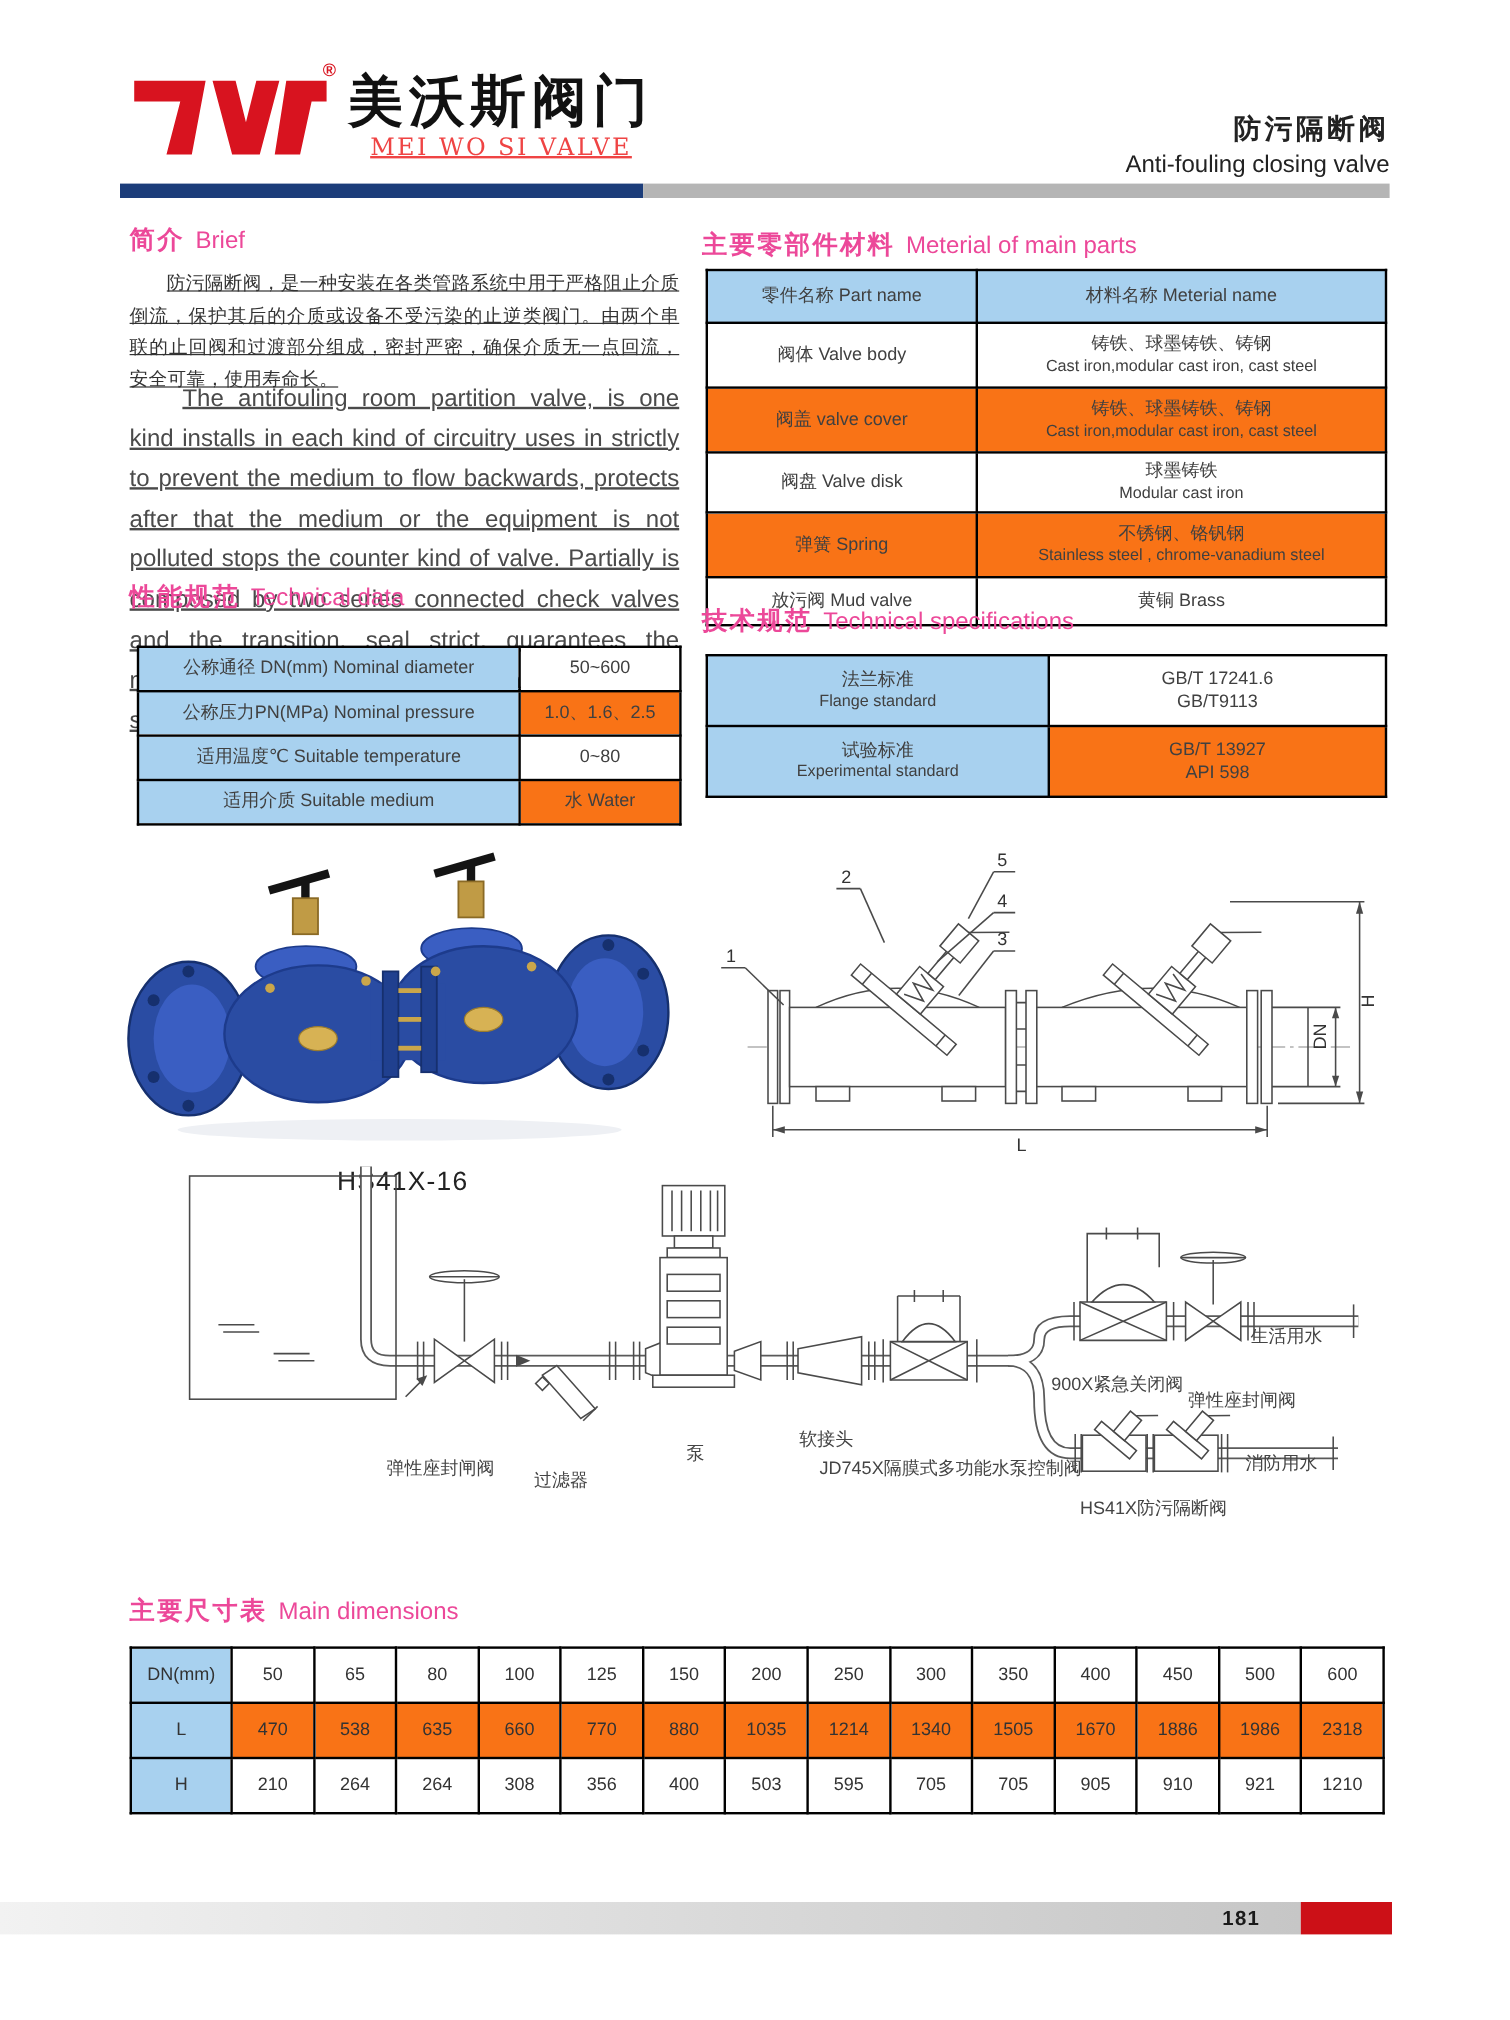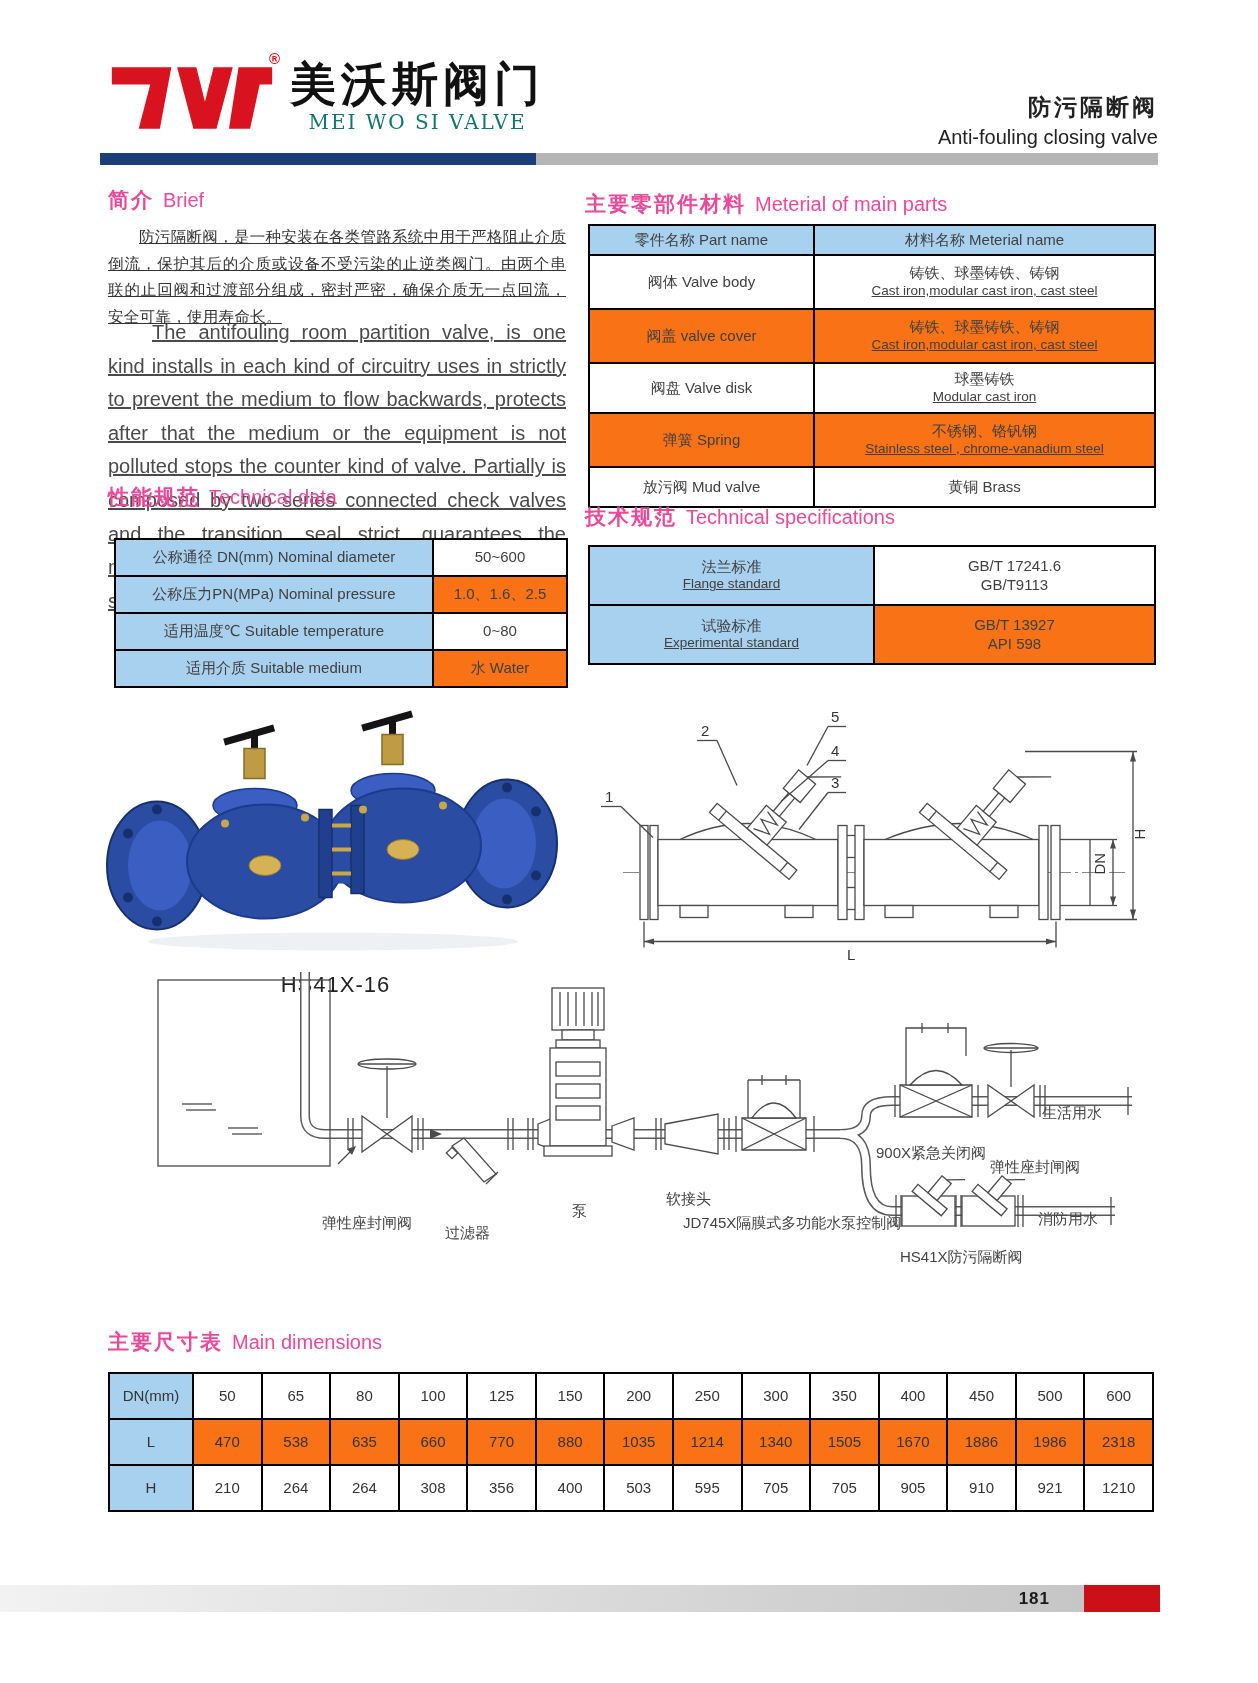--- a/index.html
+++ b/index.html
@@ -6,21 +6,21 @@
   .page{position:relative;width:1258px;height:1683px;background:#fff;overflow:hidden;
         font-family:"Liberation Sans","DejaVu Sans",sans-serif;color:#333;}
   
   .logo-row{position:absolute;left:108px;top:56px;display:flex;align-items:flex-start;gap:14px;}
   .logo-mark{position:relative;width:168px;height:84px;}
   .reg{position:absolute;right:-4px;top:-6px;font-size:15px;color:#d8131f;font-weight:bold;}
   .brand-col{display:flex;flex-direction:column;align-items:center;margin-top:4px;}
   .brand-cn{font-family:"DejaVu Serif","Liberation Serif",serif;font-weight:700;
             font-size:46px;letter-spacing:5px;color:#111;line-height:1.05;}
   .brand-en{font-family:"DejaVu Serif","Liberation Serif",serif;font-size:20px;
-            letter-spacing:2px;color:#0f766e;margin-top:2px;}
+            letter-spacing:2px;color:#ef4444;margin-top:2px;text-decoration:underline;}
   .prod-title{position:absolute;right:100px;top:92px;text-align:right;color:#222;}
   .prod-cn{font-size:23px;font-weight:700;letter-spacing:3px;}
   .prod-en{font-size:20px;margin-top:3px;}
   .header-bar{position:absolute;left:100px;top:153px;width:1058px;height:12px;display:flex;}
   .bar-navy{width:436px;height:100%;background:#1c3d7a;}
   .bar-gray{flex:1;height:100%;background:#b5b5b5;}
   
   .sec-title{position:absolute;color:#ec4899;white-space:nowrap;}
   .h-cn{font-size:21px;font-weight:700;letter-spacing:2px;}
   .h-en{font-size:20px;font-weight:400;margin-left:9px;}
@@ -30,21 +30,21 @@
            color:#333;text-indent:2em;letter-spacing:.3px;}
   .para-en{left:108px;top:316px;width:458px;font-size:20px;line-height:1.68;
            color:#4a4a4a;text-indent:2.2em;}
   
   table.tbl{border-collapse:collapse;table-layout:fixed;position:absolute;}
   table.tbl td{border:2px solid #000;font-size:15px;color:#404040;text-align:center;
                vertical-align:middle;padding:1px 4px;line-height:1.25;overflow:hidden;}
   .bgA{background:#a8d1ef;}
   .bgB{background:#f97316;}
   .bgW{background:#ffffff;}
-  .l2{font-size:13.5px;text-decoration:underline;}
+  .l2{font-size:13.5px;}
   #parts-table{left:588px;top:224px;width:566px;}
   #techdata-table{left:114px;top:538px;width:452px;}
   #specs-table{left:588px;top:545px;width:566px;}
   #dims-table{left:108px;top:1372px;width:1046px;}
   #dims-table td{height:42px;font-size:15px;color:#333;}
   
   .fig{position:absolute;}
   svg text{font-family:"Liberation Sans","DejaVu Sans",sans-serif;}
   .model-label{position:absolute;left:108px;top:972px;width:455px;text-align:center;
                font-size:22px;color:#222;letter-spacing:1px;}
@@ -95,21 +95,21 @@
 
   <div class="sec-title" style="left:585px;top:190px;">
     <span class="h-cn">主要零部件材料</span><span class="h-en">Meterial of main parts</span>
   </div>
   <table class="tbl" id="parts-table">
     <colgroup>
         <col style="width:225px">
         <col style="width:341px">
       </colgroup>
     <tbody>
-        <tr style="height:30px">
+        <tr style="height:44px">
       <td class="bgA">零件名称  Part name</td>
       <td class="bgA">材料名称   Meterial name</td>
     </tr>
     <tr style="height:54px">
       <td class="bgW">阀体 Valve body</td>
       <td class="bgW">
         <div>铸铁、球墨铸铁、铸钢</div>
         <div class="l2">Cast iron,modular cast iron, cast steel</div>
       </td>
     </tr>

